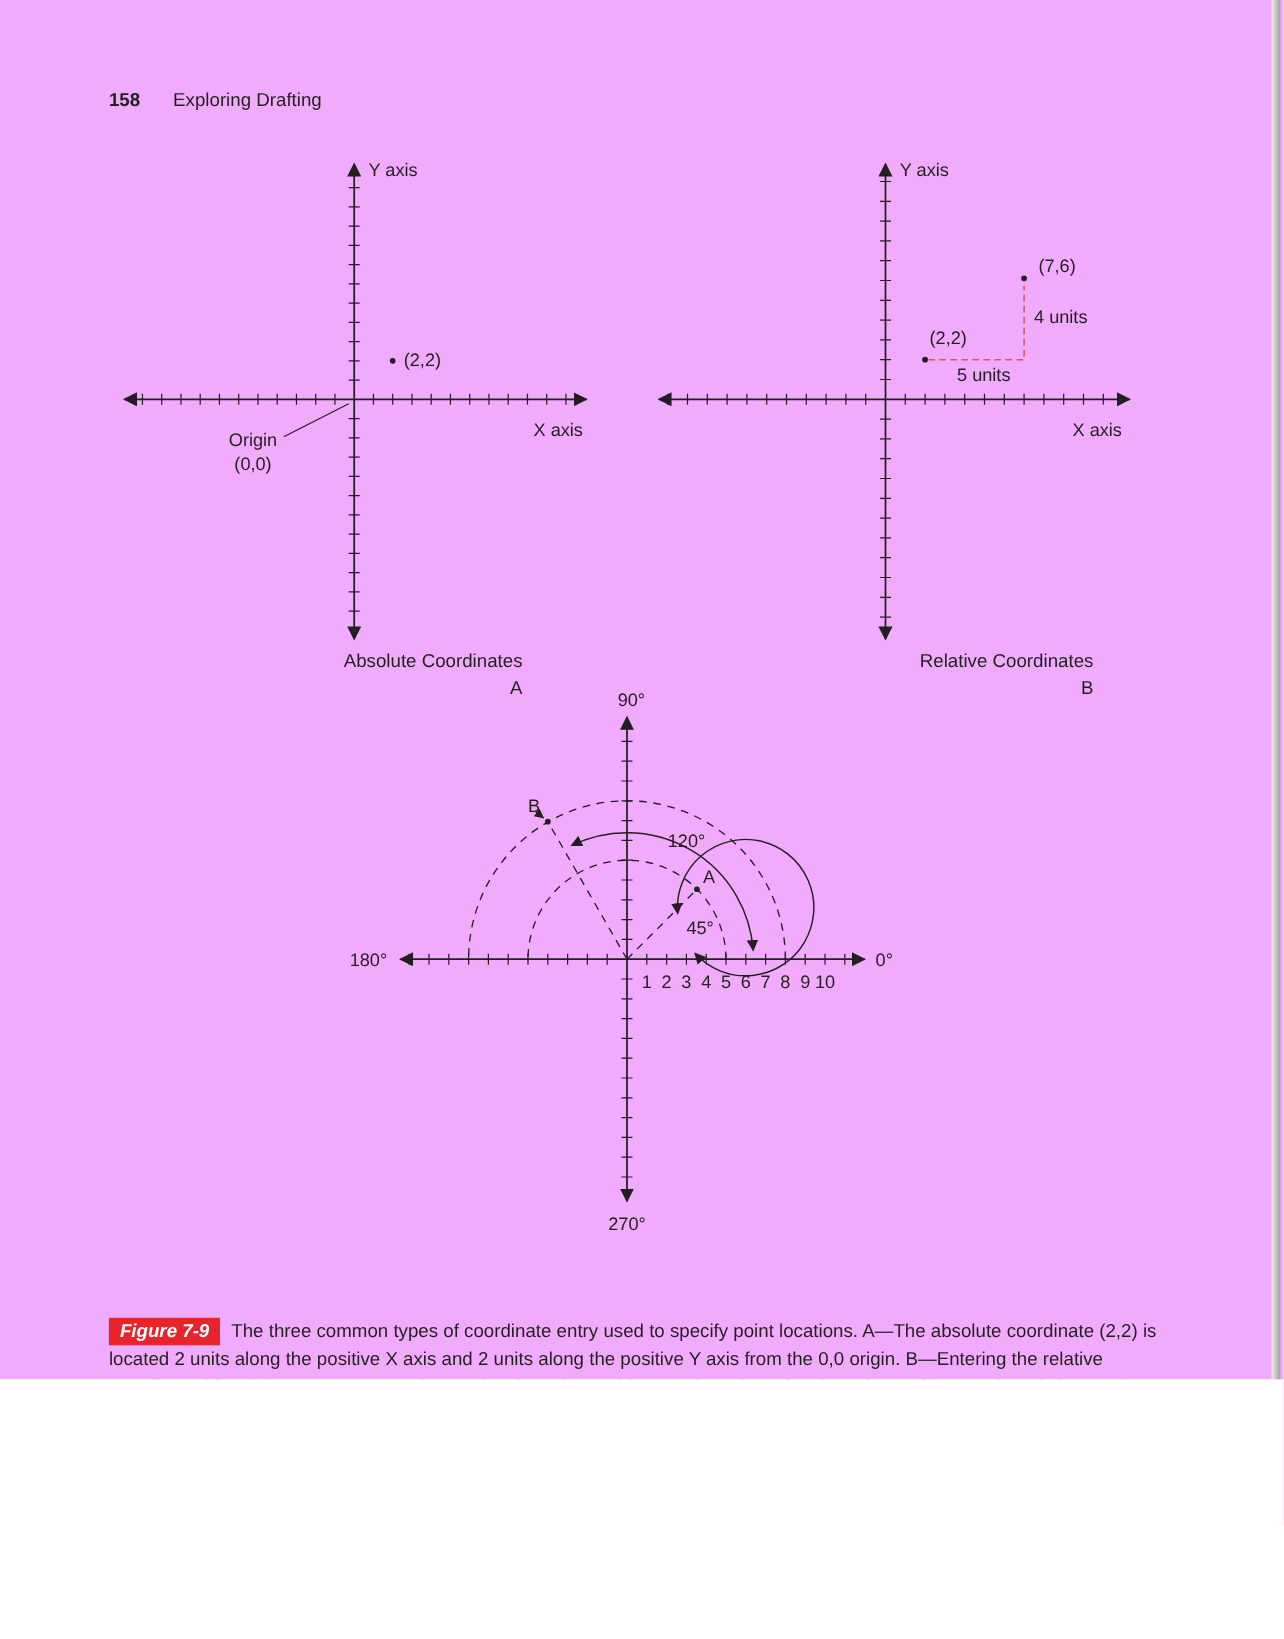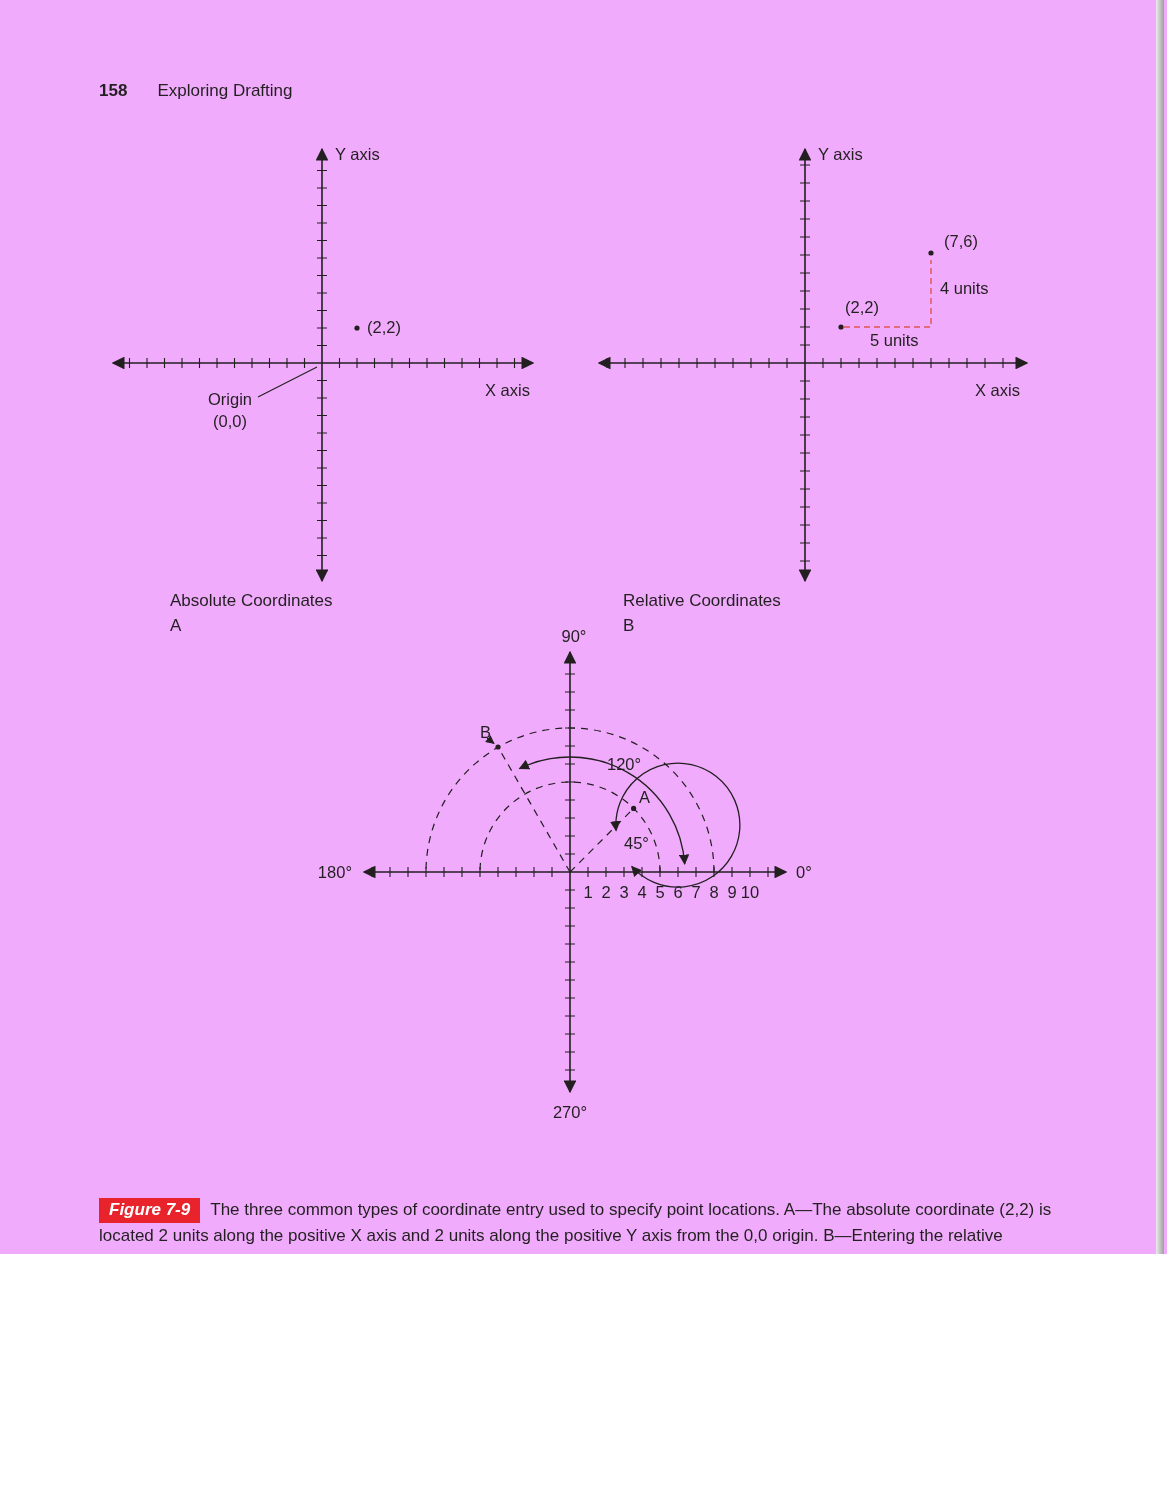--- a/index.html
+++ b/index.html
@@ -21,23 +21,23 @@
   svg text { font-family:"Liberation Sans", sans-serif; font-size:16.5px; fill:var(--ink,#231f20); }
   .axis-line { stroke:var(--ink,#231f20); stroke-width:1.6; fill:none; }
   .ticks     { stroke:var(--ink,#231f20); stroke-width:1.1; fill:none; }
   .dash      { stroke:var(--ink,#231f20); stroke-width:1.2; fill:none; stroke-dasharray:7 6; }
   .soliddim  { stroke:var(--ink,#231f20); stroke-width:1.3; fill:none; }
   .leader    { stroke:var(--ink,#231f20); stroke-width:1.1; fill:none; }
   .red-dash  { stroke:var(--dash_red,#e05552); stroke-width:1.4; fill:none; stroke-dasharray:6 4; }
   .dot       { fill:var(--ink,#231f20); }
   .arrowhead { fill:var(--ink,#231f20); }
 
-  .diagram-title { position:absolute; width:305px; text-align:left; font-size:17px; }
+  .diagram-title { position:absolute; width:305px; text-align:right; font-size:17px; }
   .title-a { left:170px; top:591px; }
-  .title-b { left:623px; top:591px; }
+  .title-b { left:689px; top:591px; }
   .title-c { left:418px; top:1129px; }
   .diagram-letter { margin-top:5px; }
 
   .caption { position:absolute; left:99px; top:1197px; width:968px; font-size:17px; line-height:25px; }
   .figure-label {
     display:inline-block; background:var(--accent_red,#e8232b); color:#fff;
     font-weight:bold; font-style:italic; padding:1px 10px 3px 10px;
     margin-right:10px; line-height:21px;
   }
   .edge-right  { position:absolute; top:0; left:1156px; width:8px; height:1484px;

